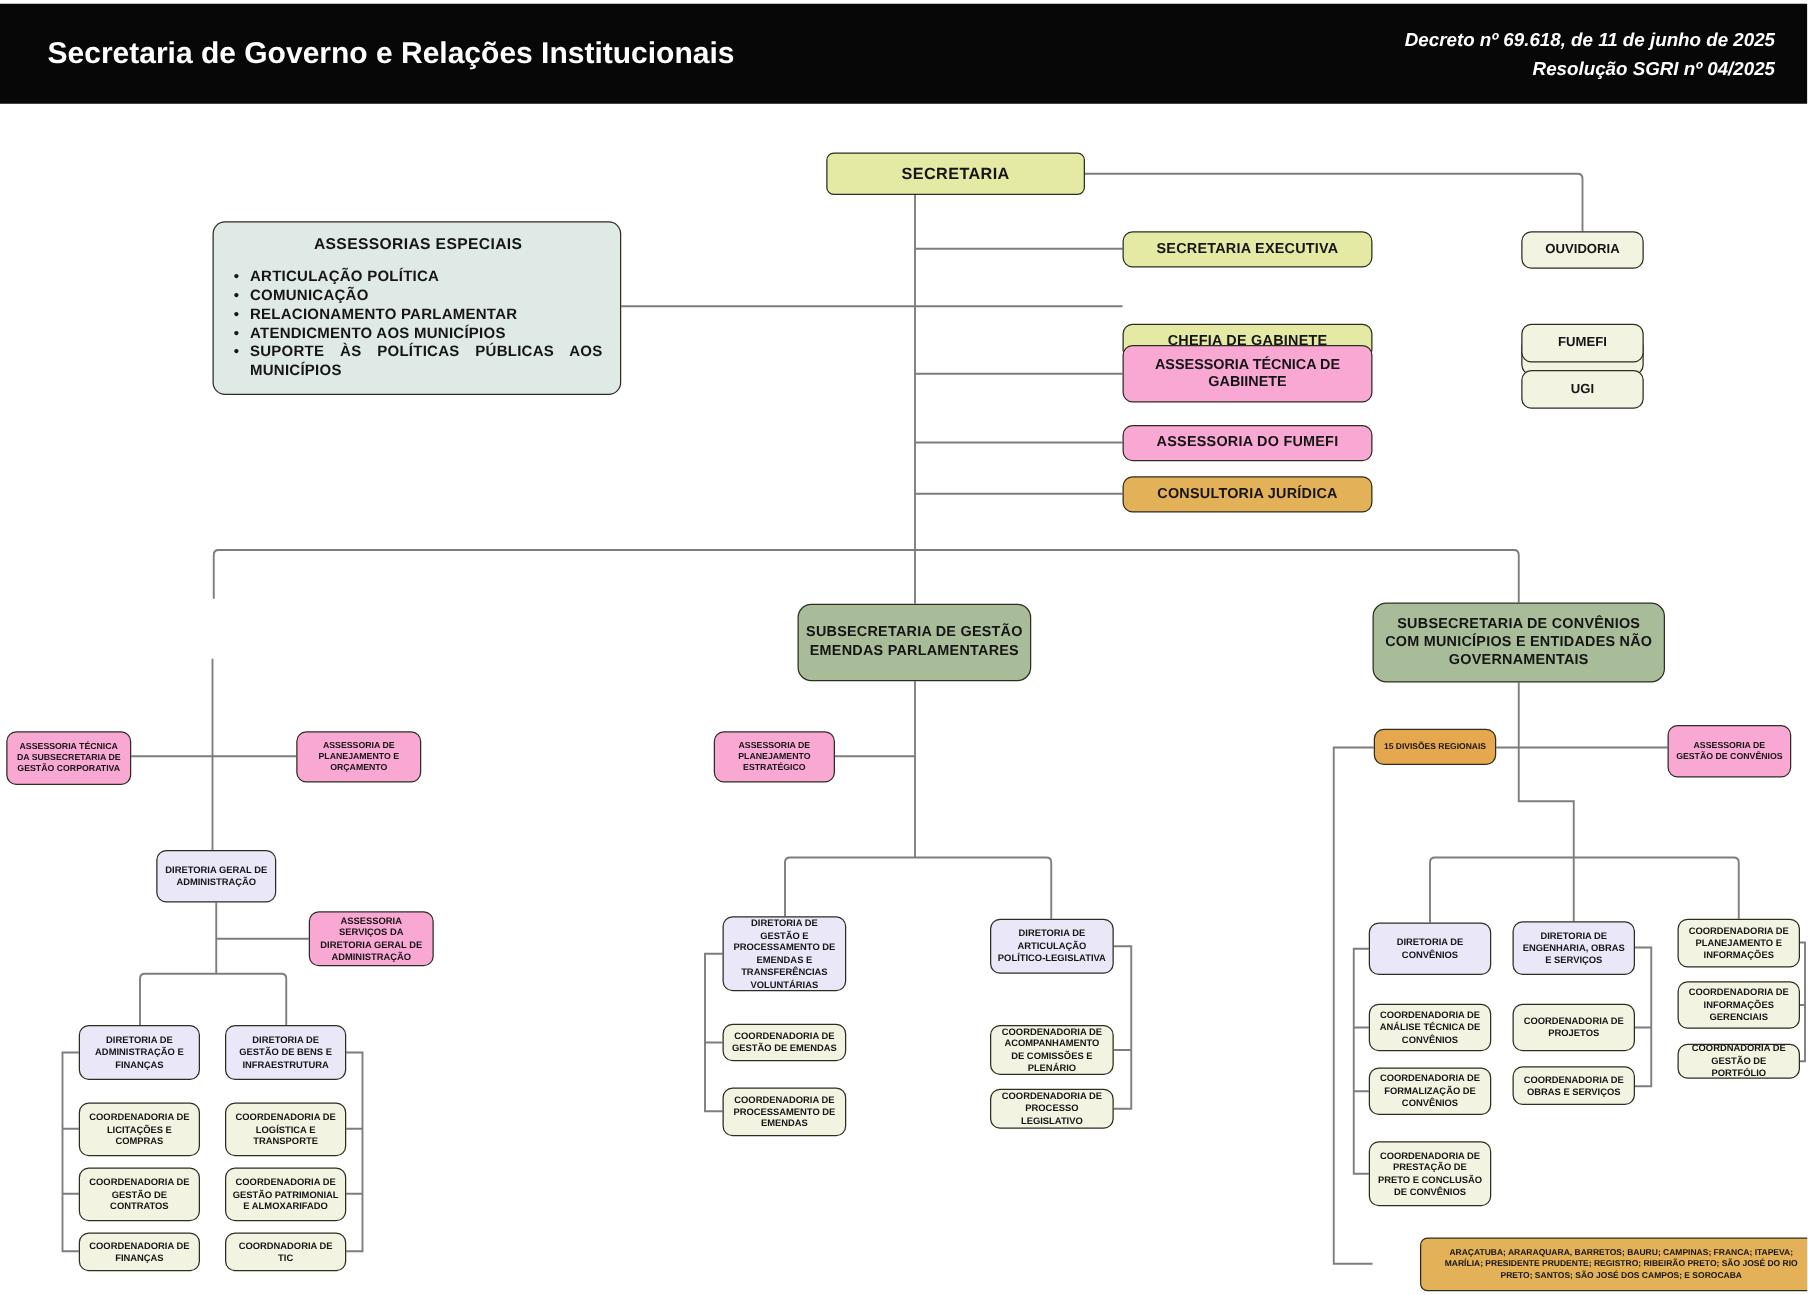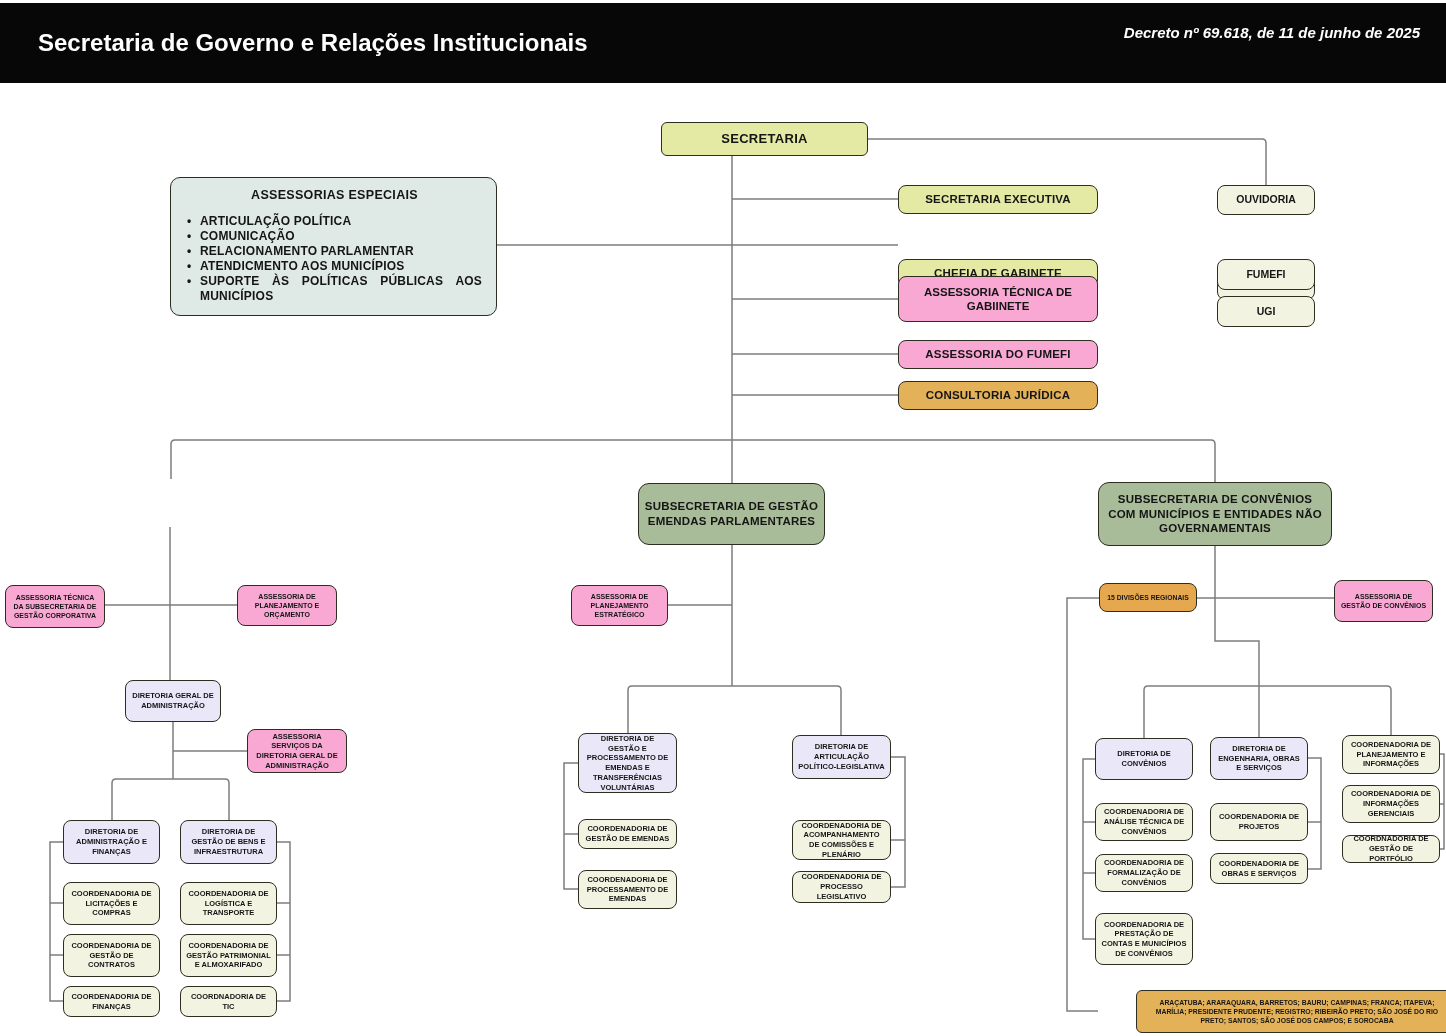--- a/index.html
+++ b/index.html
@@ -44,20 +44,21 @@
 </style>
 </head>
 <body>
 
 <div id="canvas">
 
   <div class="hdr">
     <div class="hdr-title">Secretaria de Governo e Relações Institucionais</div>
     <div class="hdr-right">
       <div>Decreto nº 69.618, de 11 de junho de 2025</div>
+      <div>Resolução SGRI nº 04/2025</div>
     </div>
   </div>
 
   <svg id="wires" width="1446" height="1036" viewBox="0 0 1446 1036">
     <g fill="none" stroke="#7d7d7d" stroke-width="1.5">
       <path d="M830,139 H1262 Q1266,139 1266,143 V185"></path>
       <path d="M732,156 V483"></path>
       <path d="M732,199 H898"></path>
       <path d="M497,245 H898"></path>
       <path d="M732,299 H898"></path>
@@ -147,21 +148,21 @@
   <div class="node cream fs75" style="left:578px;top:870px;width:99px;height:39px;">COORDENADORIA DE PROCESSAMENTO DE EMENDAS</div>
   <div class="node lav fs75" style="left:792px;top:735px;width:99px;height:44px;">DIRETORIA DE ARTICULAÇÃO POLÍTICO-LEGISLATIVA</div>
   <div class="node cream fs75" style="left:792px;top:820px;width:99px;height:40px;">COORDENADORIA DE ACOMPANHAMENTO DE COMISSÕES E PLENÁRIO</div>
   <div class="node cream fs75" style="left:792px;top:871px;width:99px;height:32px;">COORDENADORIA DE PROCESSO LEGISLATIVO</div>
 
   <div class="node org2 fs68" style="left:1099px;top:583px;width:98px;height:29px;">15 DIVISÕES REGIONAIS</div>
   <div class="node teal fs7" style="left:1334px;top:580px;width:99px;height:42px;">ASSESSORIA DE GESTÃO DE CONVÊNIOS</div>
   <div class="node lav fs75" style="left:1095px;top:738px;width:98px;height:42px;">DIRETORIA DE CONVÊNIOS</div>
   <div class="node cream fs75" style="left:1095px;top:803px;width:98px;height:38px;">COORDENADORIA DE ANÁLISE TÉCNICA DE CONVÊNIOS</div>
   <div class="node cream fs75" style="left:1095px;top:854px;width:98px;height:38px;">COORDENADORIA DE FORMALIZAÇÃO DE CONVÊNIOS</div>
-  <div class="node cream fs75" style="left:1095px;top:913px;width:98px;height:52px;">COORDENADORIA DE PRESTAÇÃO DE CONTAS E MUNICÍPIOS DE CONVÊNIOS</div>
+  <div class="node cream fs75" style="left:1095px;top:913px;width:98px;height:52px;">COORDENADORIA DE PRESTAÇÃO DE PRETO E CONCLUSÃO DE CONVÊNIOS</div>
   <div class="node lav fs75" style="left:1210px;top:737px;width:98px;height:43px;">DIRETORIA DE ENGENHARIA, OBRAS E SERVIÇOS</div>
   <div class="node cream fs75" style="left:1210px;top:803px;width:98px;height:38px;">COORDENADORIA DE PROJETOS</div>
   <div class="node cream fs75" style="left:1210px;top:853px;width:98px;height:31px;">COORDENADORIA DE OBRAS E SERVIÇOS</div>
   <div class="node cream fs75" style="left:1342px;top:735px;width:98px;height:39px;">COORDENADORIA DE PLANEJAMENTO E INFORMAÇÕES</div>
   <div class="node cream fs75" style="left:1342px;top:785px;width:98px;height:38px;">COORDENADORIA DE INFORMAÇÕES GERENCIAIS</div>
   <div class="node cream fs75" style="left:1342px;top:835px;width:98px;height:28px;">COORDNADORIA DE GESTÃO DE PORTFÓLIO</div>
   <div class="node org fs68 r10" style="left:1098px;top:990px;width:322px;height:43px;padding:3px 8px;">ARAÇATUBA; ARARAQUARA, BARRETOS; BAURU; CAMPINAS; FRANCA; ITAPEVA; MARÍLIA; PRESIDENTE PRUDENTE; REGISTRO; RIBEIRÃO PRETO; SÃO JOSÉ DO RIO PRETO; SANTOS; SÃO JOSÉ DOS CAMPOS; E SOROCABA</div>
 
 </div>
 

